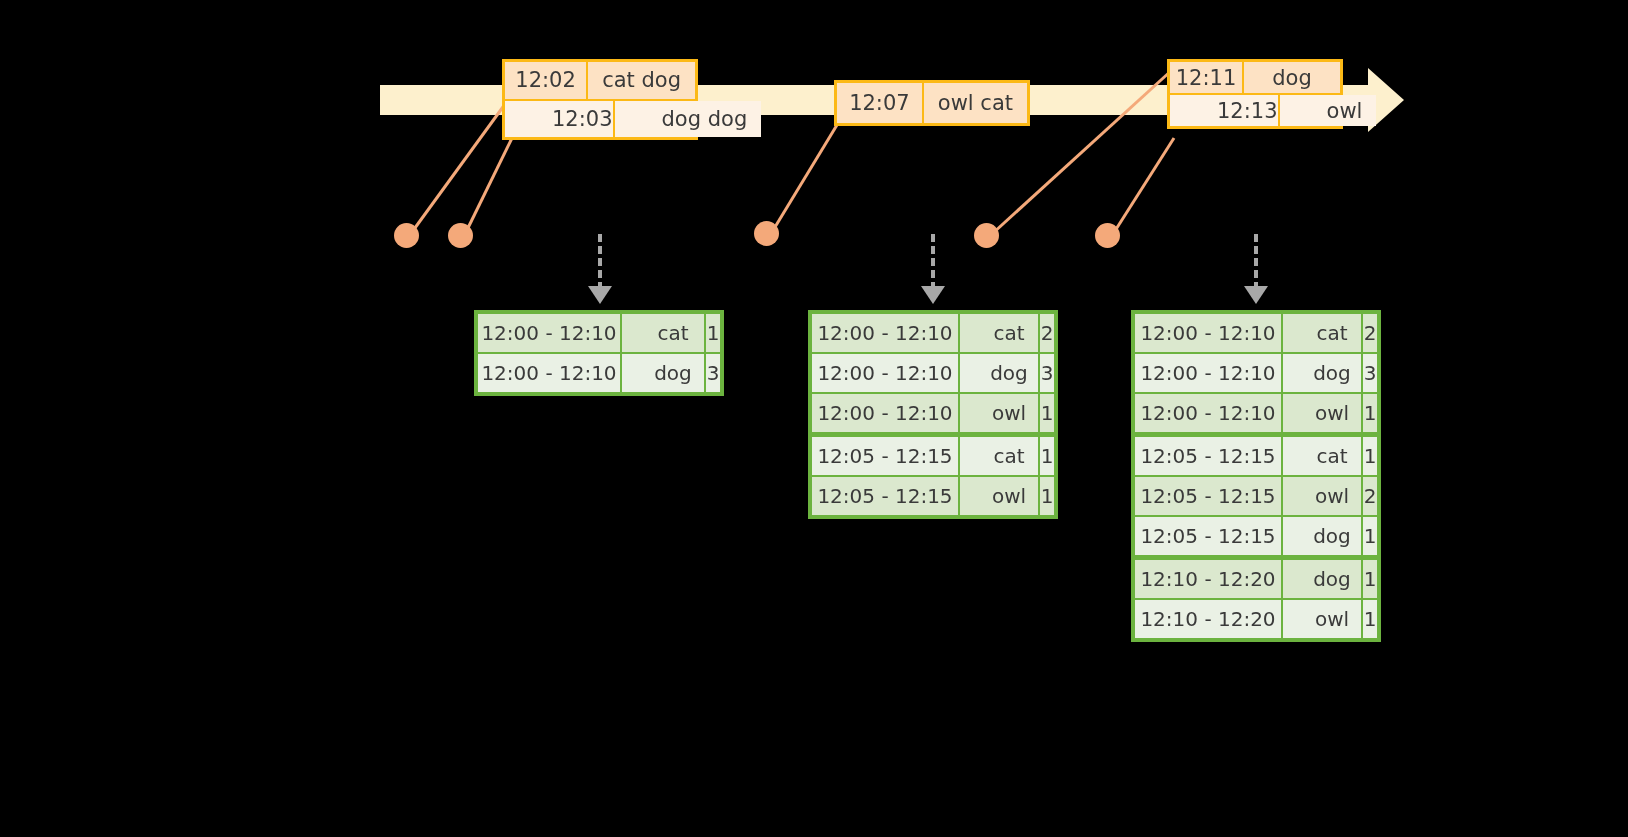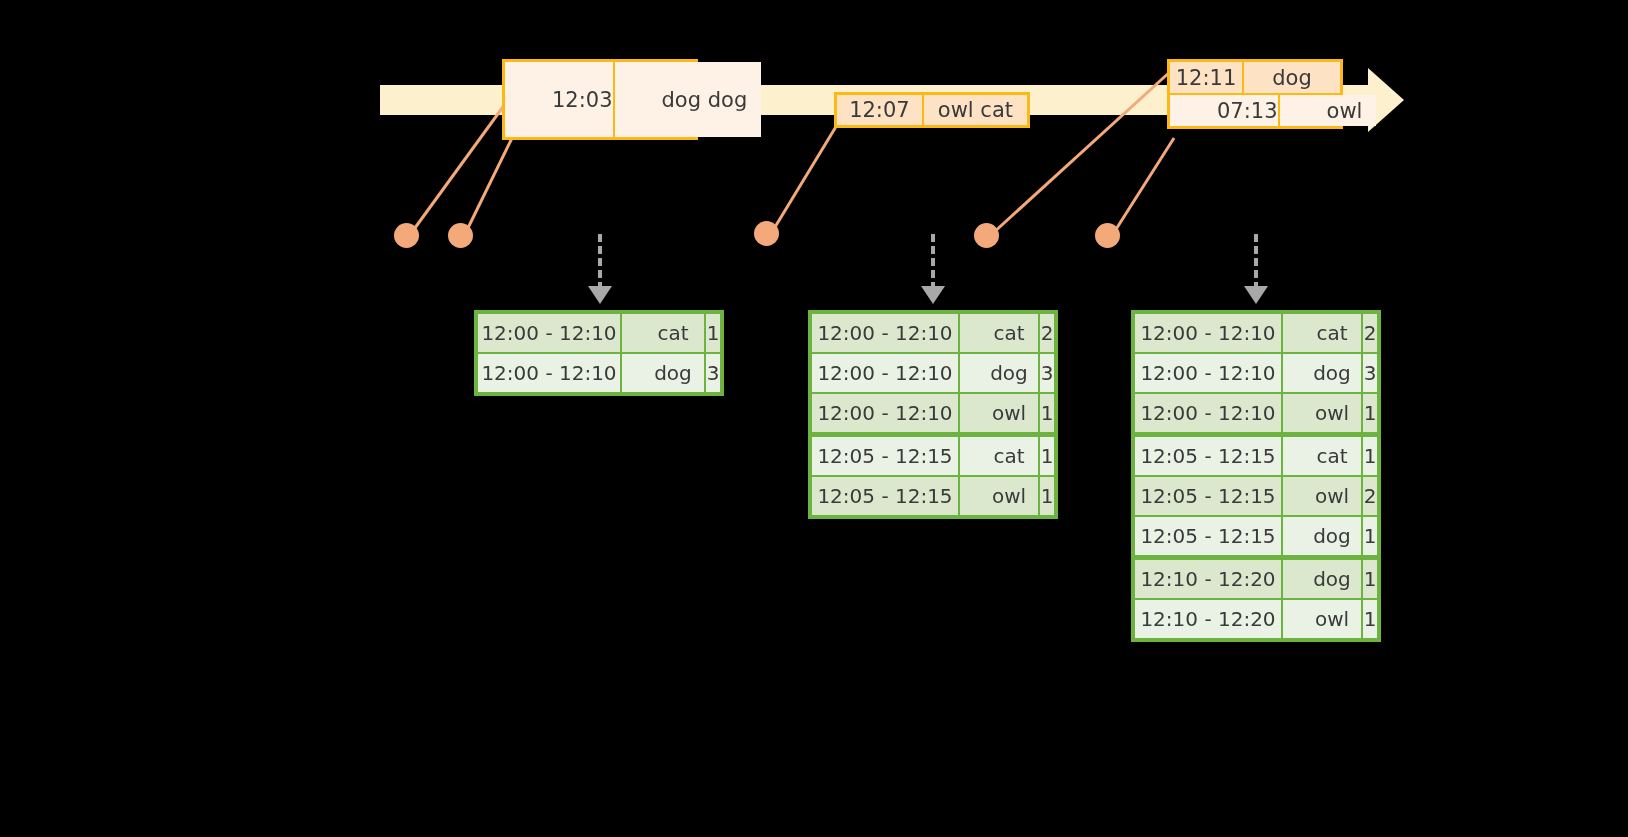--- a/index.html
+++ b/index.html
@@ -32,21 +32,21 @@
   .evt-time,.evt-words{
     display:flex;align-items:center;justify-content:center;
     font-size:21px;white-space:nowrap;
   }
   .evt-time{width:86px;border-right:2px solid #fcb916;}
   .evt-words{flex:1;padding:0 14px;}
   .shade-a .evt-time,.shade-a .evt-words{background:#fde2c4;}
   .shade-b .evt-time,.shade-b .evt-words{background:#fdf2e5;padding-left:47px;}
 
   #evt1{left:502px;top:59px;width:196px;height:81px;}
-  #evt2{left:834px;top:92px;width:196px;height:36px;justify-content:center;}
+  #evt2{left:834px;top:80px;width:196px;height:46px;justify-content:center;}
   #evt3{left:1167px;top:59px;width:176px;height:70px;}
   #evt3 .evt-time{width:72px;}
 
   
   .dot{
     position:absolute;width:25px;height:25px;border-radius:50%;
     background:#f4a97a;
   }
   svg.links{position:absolute;left:0;top:0;width:1628px;height:837px;
     pointer-events:none;}
@@ -112,40 +112,44 @@
     <line x1="1113" y1="234" x2="1174" y2="138" stroke="#f4a97a" stroke-width="3"></line>
   </svg>
 
   <div class="dot" style="left:394px;top:223px;"></div>
   <div class="dot" style="left:448px;top:223px;"></div>
   <div class="dot" style="left:754px;top:221px;"></div>
   <div class="dot" style="left:974px;top:223px;"></div>
   <div class="dot" style="left:1095px;top:223px;"></div>
 
   <div class="evt-box" id="evt1">
+    <div class="evt-row shade-a">
+      <div class="evt-time">12:02</div>
+      <div class="evt-words">cat dog</div>
+    </div>
     <div class="evt-row shade-b">
       <div class="evt-time">12:03</div>
       <div class="evt-words">dog dog</div>
     </div>
   </div>
 
   <div class="evt-box" id="evt2">
     <div class="evt-row shade-a">
       <div class="evt-time">12:07</div>
       <div class="evt-words">owl cat</div>
     </div>
   </div>
 
   <div class="evt-box" id="evt3">
     <div class="evt-row shade-a">
       <div class="evt-time">12:11</div>
       <div class="evt-words">dog</div>
     </div>
     <div class="evt-row shade-b">
-      <div class="evt-time">07:13</div>
+      <div class="evt-time">12:13</div>
       <div class="evt-words">owl</div>
     </div>
   </div>
 
   <div class="darrow" style="left:593px;top:234px;">
     <div class="stem"></div>
     <div class="head"></div>
   </div>
   <div class="darrow" style="left:926px;top:234px;">
     <div class="stem"></div>

